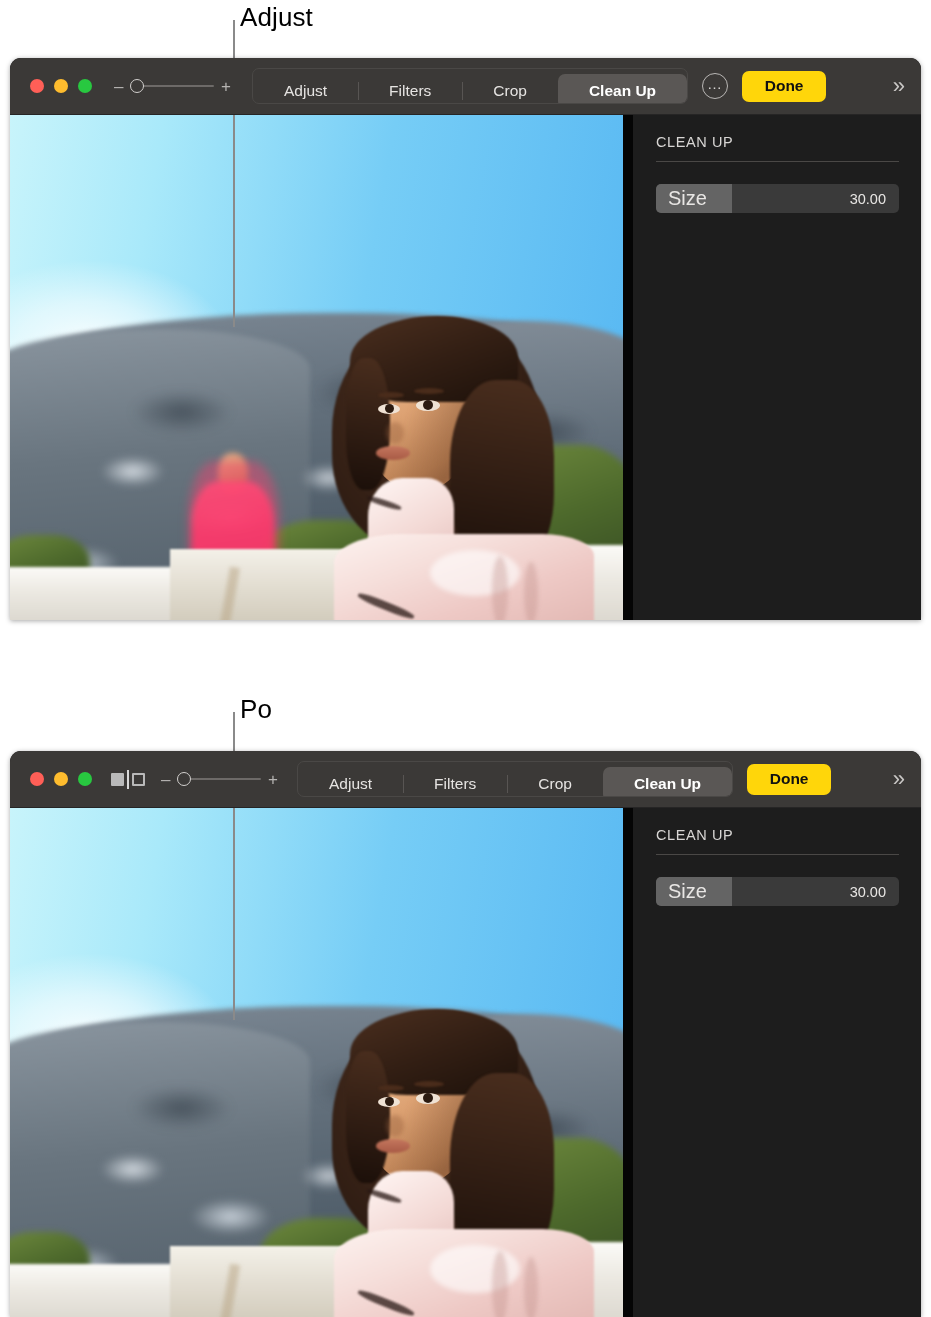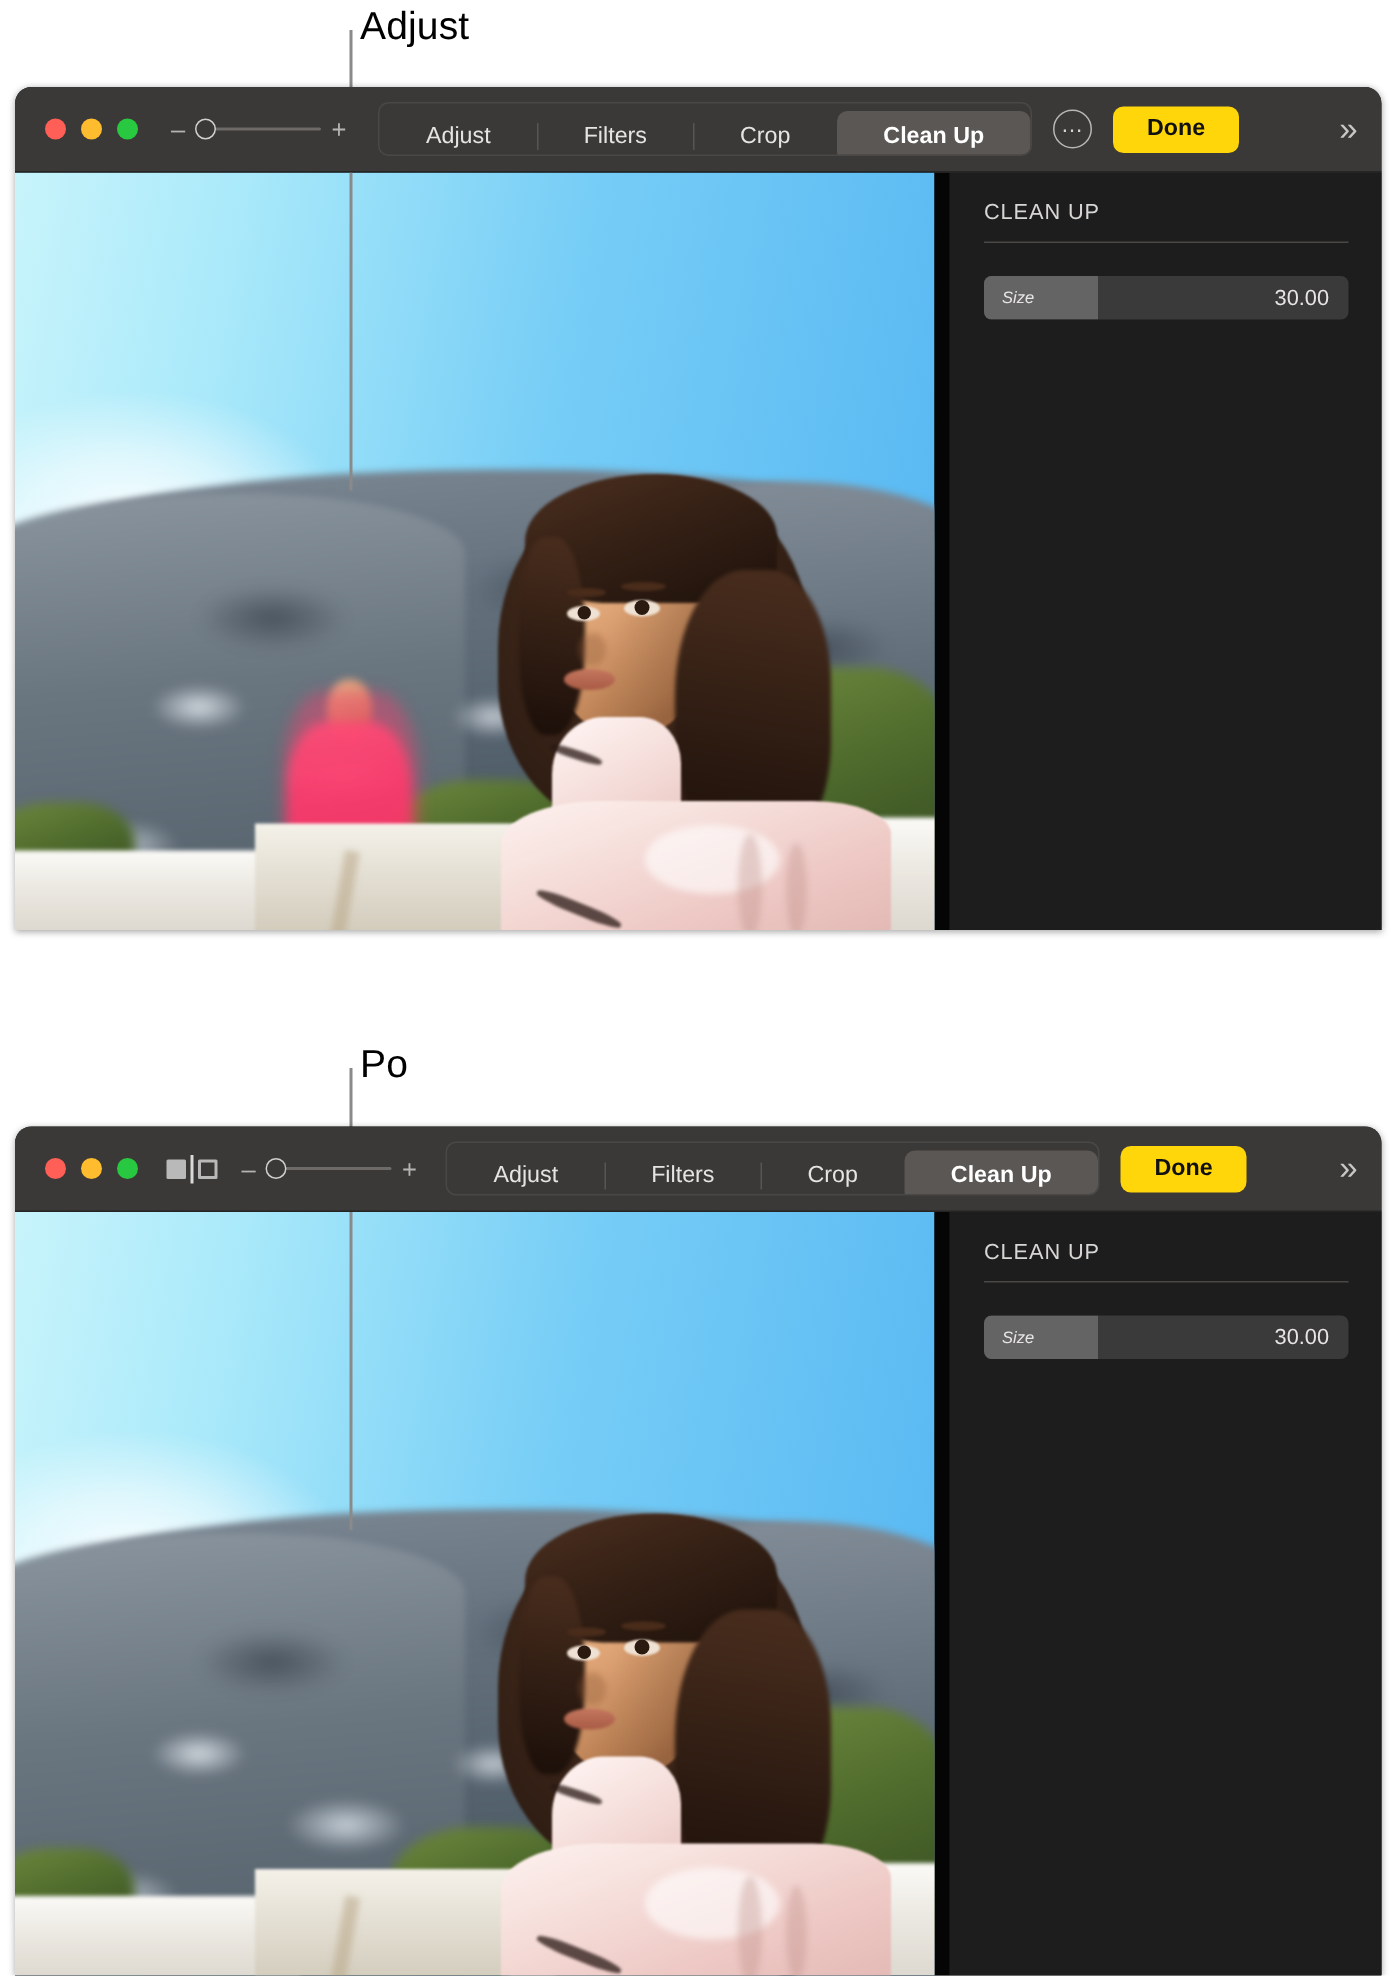--- a/index.html
+++ b/index.html
@@ -102,21 +102,21 @@
   }
   .sb-rule{height:1px;background:#4a4846;margin-top:11px;}
   .slider-row{
     margin-top:22px;height:29px;border-radius:5px;overflow:hidden;
     display:flex;align-items:center;background:#3a3a3a;position:relative;
   }
   .slider-fill{
     position:absolute;left:0;top:0;bottom:0;width:76px;background:#646464;
   }
   .slider-name{
-    position:relative;margin-left:12px;color:#e8e6e4;font-size:11px;font-style:italic;
+    position:relative;margin-left:12px;color:#e8e6e4;font-size:20px;
   }
   .slider-val{
     position:absolute;right:13px;color:#e8e6e4;font-size:14.5px;
   }
 
   
   .ph-layer{position:absolute;inset:0;}
   .sky{
     background:
       radial-gradient(ellipse 300px 240px at 6% 72%, rgba(255,255,255,.98) 0%, rgba(255,255,255,0) 62%),

